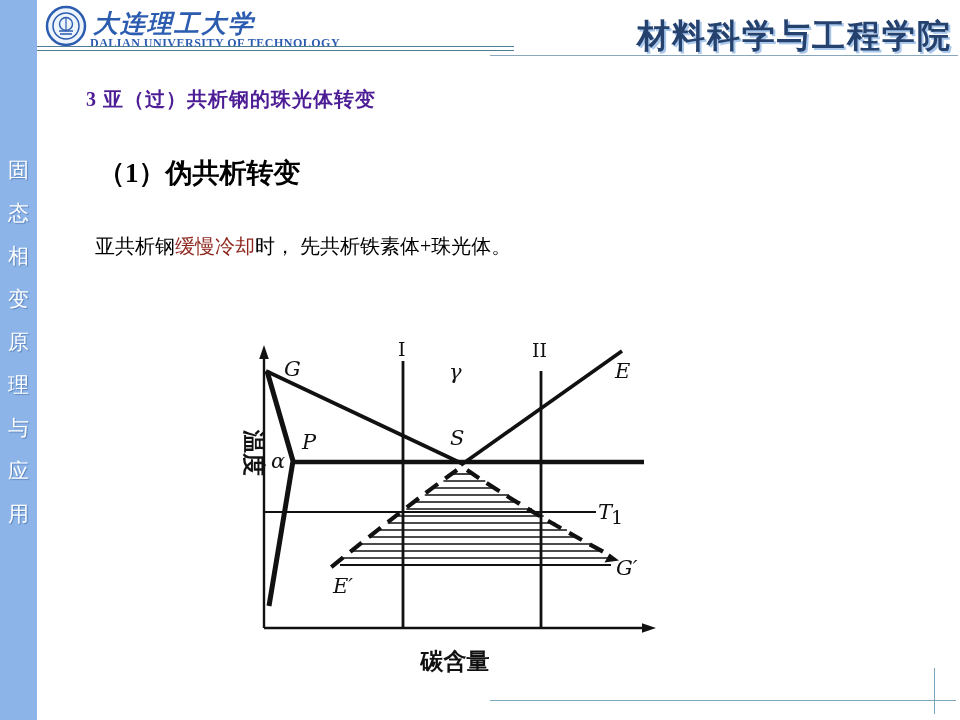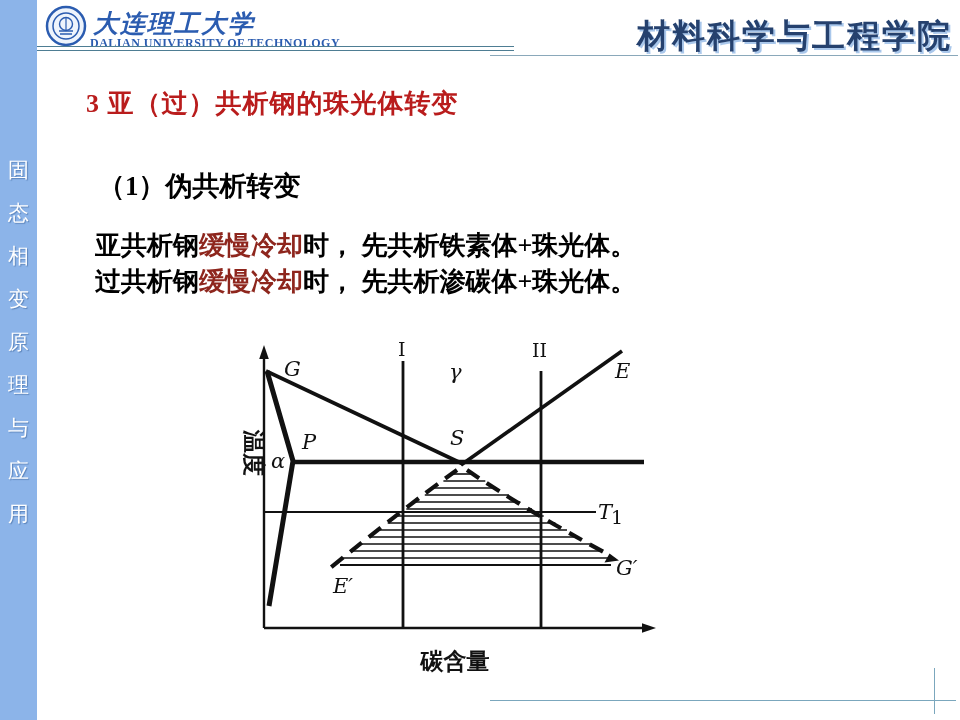--- a/index.html
+++ b/index.html
@@ -35,29 +35,29 @@
   .rule{position:absolute;height:1px;}
   .rule1{left:37px;top:46px;width:477px;background:#4e7d93;}
   .rule2{left:37px;top:50px;width:477px;background:#4e7d93;}
   .rule3{left:490px;top:55px;width:468px;background:#8aa8ba;}
   
   .footer-h{position:absolute;left:490px;top:700px;width:466px;height:1px;background:#7ba7bd;}
   .footer-v{position:absolute;left:934px;top:668px;width:1px;height:46px;background:#7ba7bd;}
   
   .title{
     position:absolute;left:86px;top:86px;
-    font-size:26px;font-weight:bold;color:#b91c1c;white-space:nowrap;letter-spacing:1px;
+    font-size:20px;font-weight:bold;color:#4c1d95;white-space:nowrap;letter-spacing:1px;
   }
   .subtitle{
-    position:absolute;left:98px;top:168px;
+    position:absolute;left:98px;top:155px;
     font-size:27px;font-weight:bold;color:#000;white-space:nowrap;
   }
   .bodytext{
     position:absolute;left:95px;top:228px;
-    font-size:26px;font-weight:bold;color:#000;line-height:36px;white-space:nowrap;
+    font-size:20px;font-weight:normal;color:#000;line-height:36px;white-space:nowrap;
   }
   .bodytext p{margin:0;}
   .em-red{color:#8e261d;}
   
   .diagram{position:absolute;left:195px;top:338px;}
   .dg-label{font-family:"DejaVu Serif", serif;font-style:italic;font-size:21px;fill:#111;}
   .dg-roman{font-family:"DejaVu Serif", serif;font-size:19px;fill:#111;}
   .dg-axis-label{font-family:"Liberation Serif", serif;font-size:23px;font-weight:bold;fill:#111;}
 </style>
 </head>
@@ -89,21 +89,20 @@
 <div class="rule rule2"></div>
 <div class="rule rule3"></div>
 
 <div class="footer-h"></div>
 <div class="footer-v"></div>
 
 <div class="title">3 亚（过）共析钢的珠光体转变</div>
 <div class="subtitle">（1）伪共析转变</div>
 <div class="bodytext">
   <p><span>亚共析钢</span><span class="em-red">缓慢冷却</span><span>时， 先共析铁素体+珠光体。</span></p>
-  <p><span>过共析钢</span><span class="em-red">缓慢冷却</span><span>时， 先共析渗碳体+珠光体。</span></p>
 </div>
 
 <svg class="diagram" width="475" height="352" viewBox="195 338 475 352">
   <g stroke="#111">
     <line x1="264" y1="628" x2="264" y2="353" stroke-width="2.4"></line>
     <polygon points="264,345 259.2,359 268.8,359" fill="#111" stroke="none"></polygon>
     <line x1="264" y1="628" x2="648" y2="628" stroke-width="2.4"></line>
     <polygon points="656,628 642,623.2 642,632.8" fill="#111" stroke="none"></polygon>
   </g>
 

